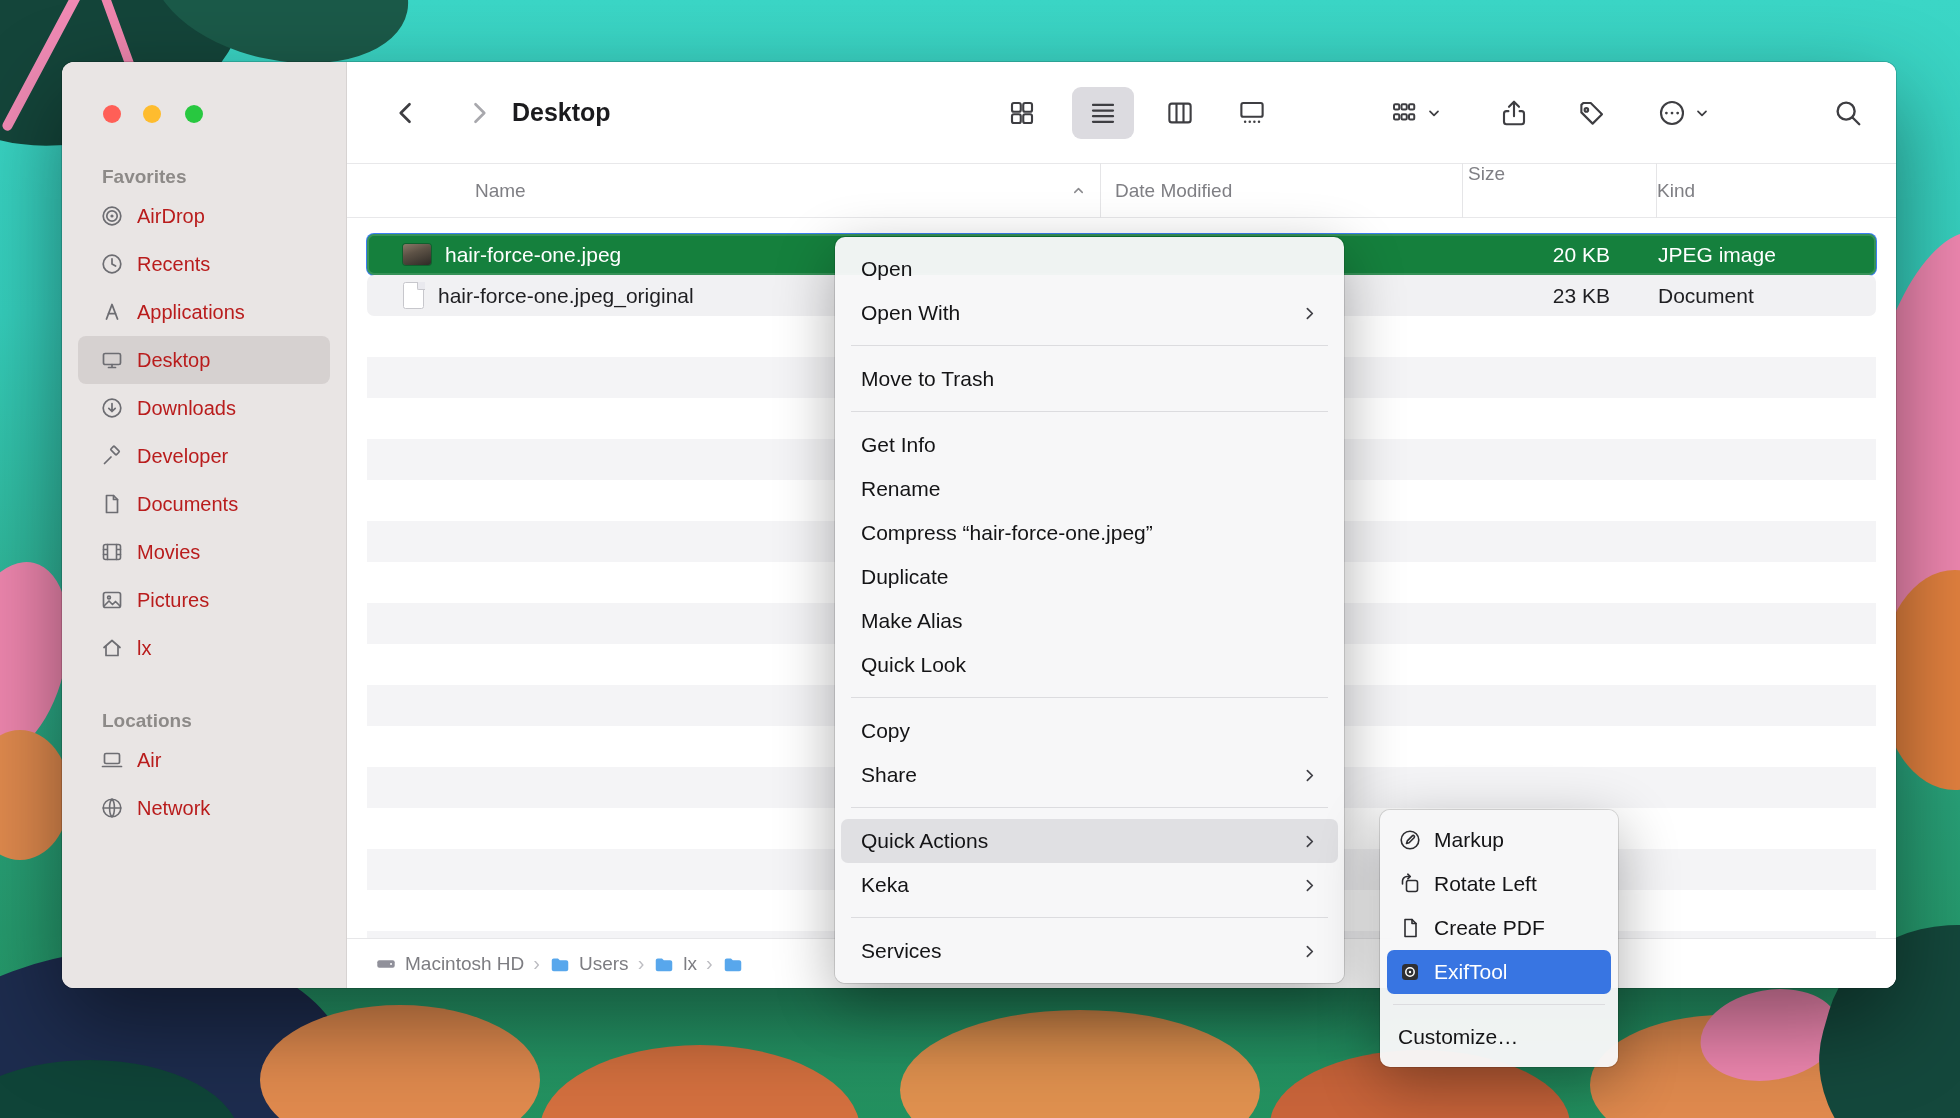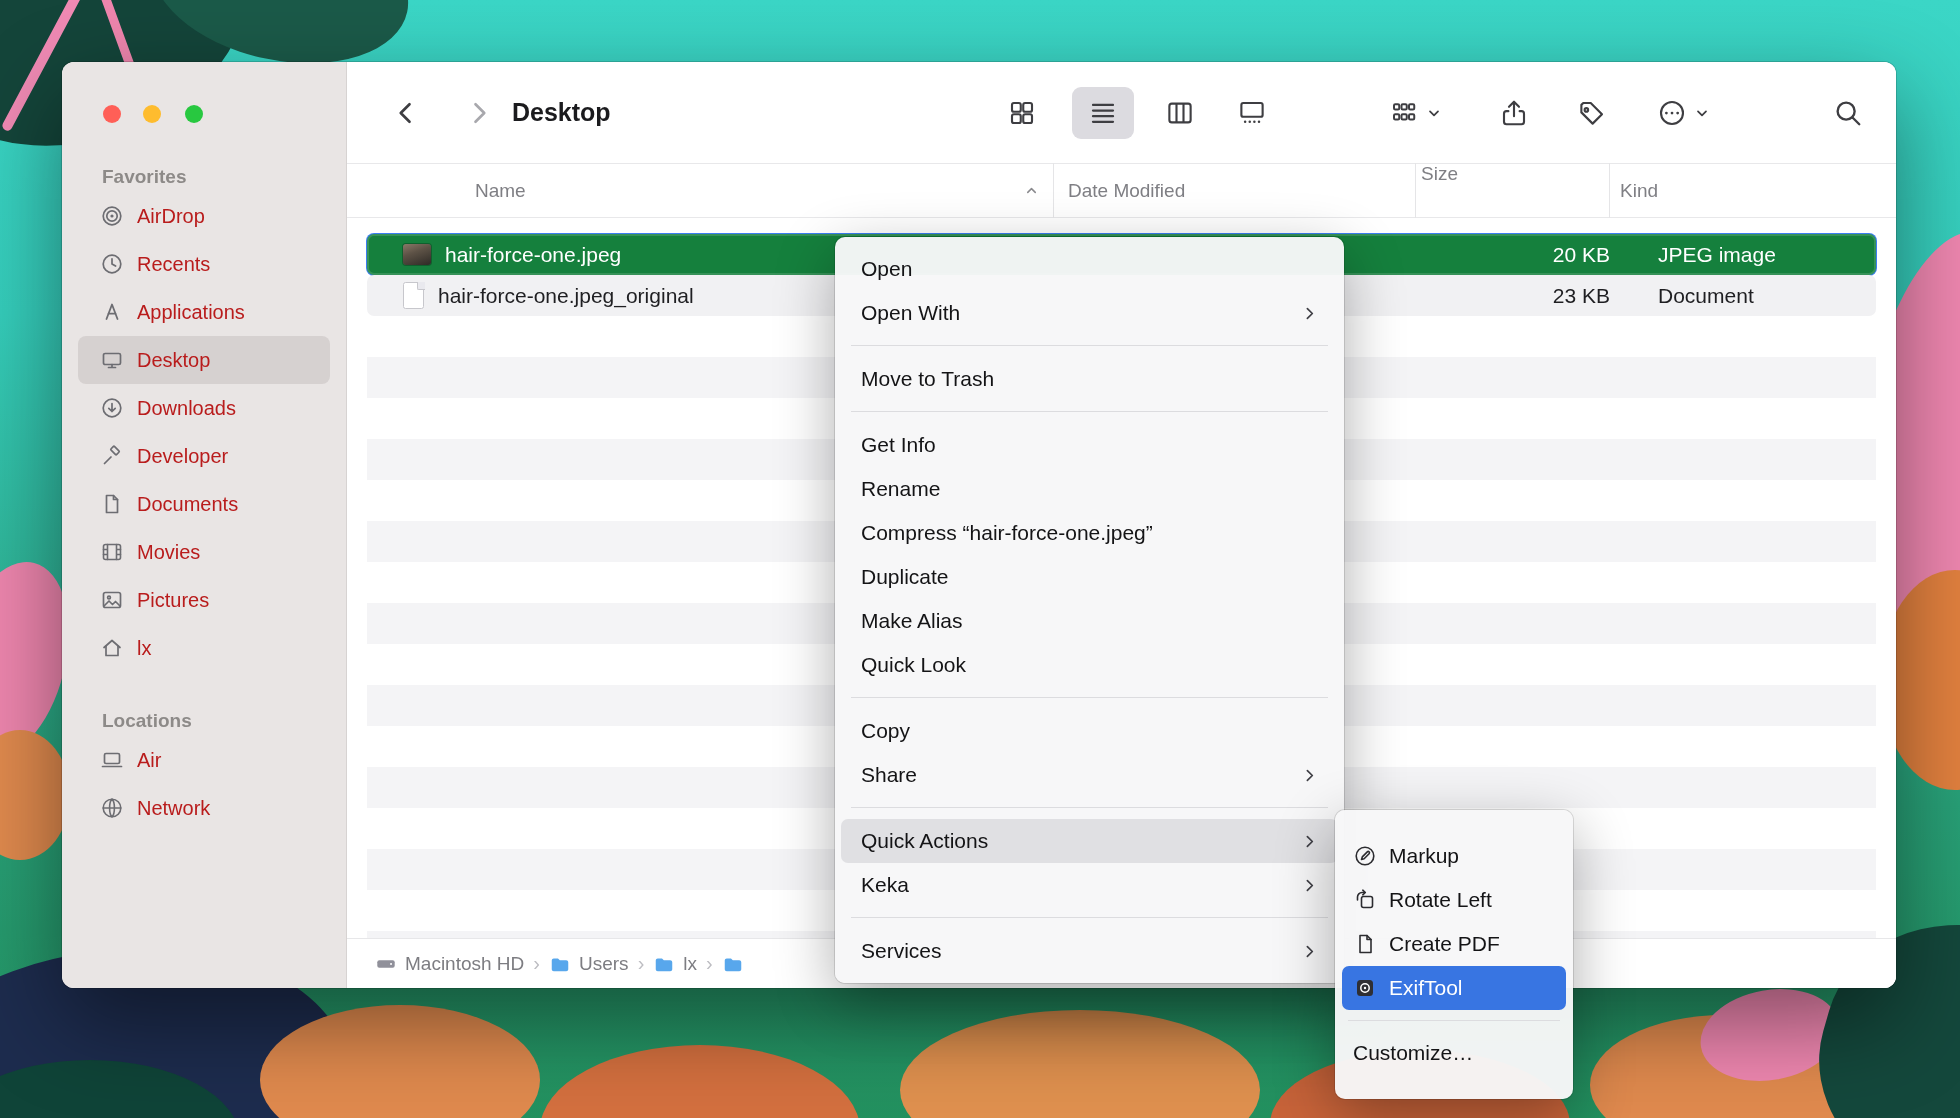--- a/index.html
+++ b/index.html
@@ -57,21 +57,21 @@
   .tb { position:absolute; top:50%; transform:translateY(-50%); color:#3e3e42; display:flex; align-items:center; justify-content:center; }
   .tb.dim { color:#a8a8ad; }
   .page-title { position:absolute; left:165px; top:0; line-height:101px; font-size:25px; font-weight:700; color:#1b1b1e; }
   .seg-bg { position:absolute; left:725px; top:25px; width:62px; height:52px; background:#dcdbe0; border-radius:9px; }
   
   .cols { height:55px; display:flex; align-items:center; border-top:1px solid #e8e8ea; border-bottom:1px solid #e8e8ea; font-size:19px; color:#7f7f84; }
   .col-name { flex:1; padding-left:128px; display:flex; align-items:center; height:100%; }
   .col-sort { margin-left:auto; margin-right:14px; color:#8a8a8e; display:flex; }
   .col-date { width:362px; padding-left:14px; border-left:1px solid #e5e5e7; height:55px; display:flex; align-items:center; }
   .col-size { width:194px; padding-left:5px; border-left:1px solid #e5e5e7; height:55px; display:flex; }
-  .col-kind { width:287px; padding-left:10px; border-left:1px solid #e5e5e7; height:55px; display:flex; align-items:center; }
+  .col-kind { width:240px; padding-left:0; border-left:1px solid #e5e5e7; height:55px; display:flex; align-items:center; }
   
   .rows { position:absolute; top:156px; bottom:50px; left:0; right:0; padding-top:16px; overflow:hidden; }
   .row { height:41px; margin:0 20px; border-radius:7px; display:flex; align-items:center; font-size:21px; color:#1f1f22; }
   .row.alt { background:#f1f1f3; }
   .row.selected { background:#15803d; color:#fff; box-shadow:inset 0 0 0 2px rgba(255,255,255,.14), 0 0 0 1px #3b7df2; }
   .c-name { flex:1; display:flex; align-items:center; gap:14px; padding-left:36px; overflow:hidden; white-space:nowrap; }
   .c-date { width:350px; }
   .c-size { width:194px; text-align:right; padding-right:28px; }
   .c-kind { width:238px; padding-left:20px; }
   .thumb { width:28px; height:21px; border-radius:3px; background:linear-gradient(160deg,#8a7868 0%,#5d5246 40%,#2e2a26 100%); box-shadow:0 0 0 1px rgba(0,0,0,.25); flex-shrink:0; }
@@ -87,22 +87,22 @@
     position:absolute; left:835px; top:237px; width:509px; z-index:50;
     background:rgba(247,247,248,0.97); border-radius:10px; padding:10px 0;
     box-shadow:0 18px 60px rgba(0,0,0,.32), 0 0 0 1px rgba(0,0,0,.12);
   }
   .mi { height:44px; margin:0 6px; padding:0 20px; border-radius:7px; display:flex; align-items:center; font-size:21px; color:#141416; }
   .mi.hl { background:#e0e0e3; }
   .mi .chev { margin-left:auto; color:#3f3f45; display:flex; }
   .msep { height:1px; background:#dcdcdf; margin:10px 16px 11px; }
   
   .submenu {
-    position:absolute; left:1335px; top:810px; width:238px; z-index:60;
-    background:rgba(247,247,248,0.97); border-radius:10px; padding:24px 0;
+    position:absolute; left:1380px; top:810px; width:238px; z-index:60;
+    background:rgba(247,247,248,0.97); border-radius:10px; padding:8px 0;
     box-shadow:0 18px 60px rgba(0,0,0,.32), 0 0 0 1px rgba(0,0,0,.12);
   }
   .smi { height:44px; margin:0 7px; padding:0 11px; border-radius:7px; display:flex; align-items:center; gap:12px; font-size:21px; color:#141416; }
   .smi .ic { color:#2c2c30; }
   .smi.hl { background:#3875e2; color:#fff; }
   .smi.hl .ic { color:#fff; }
   .ssep { height:1px; background:#dcdcdf; margin:10px 13px; }
   .ic { display:inline-flex; }
   .ic svg { display:block; }
 </style>

